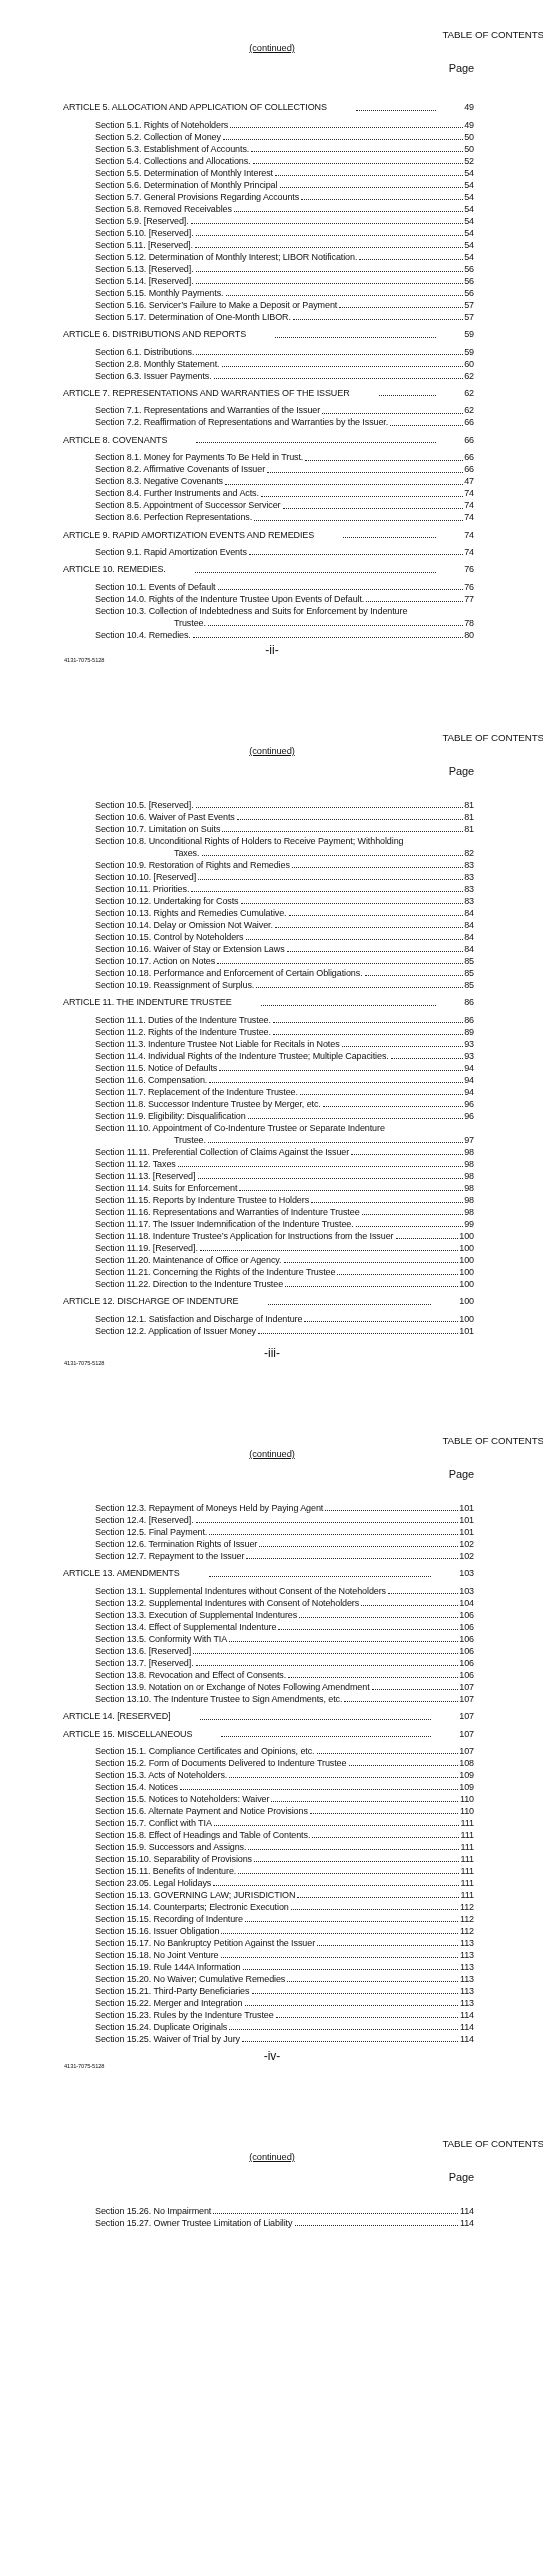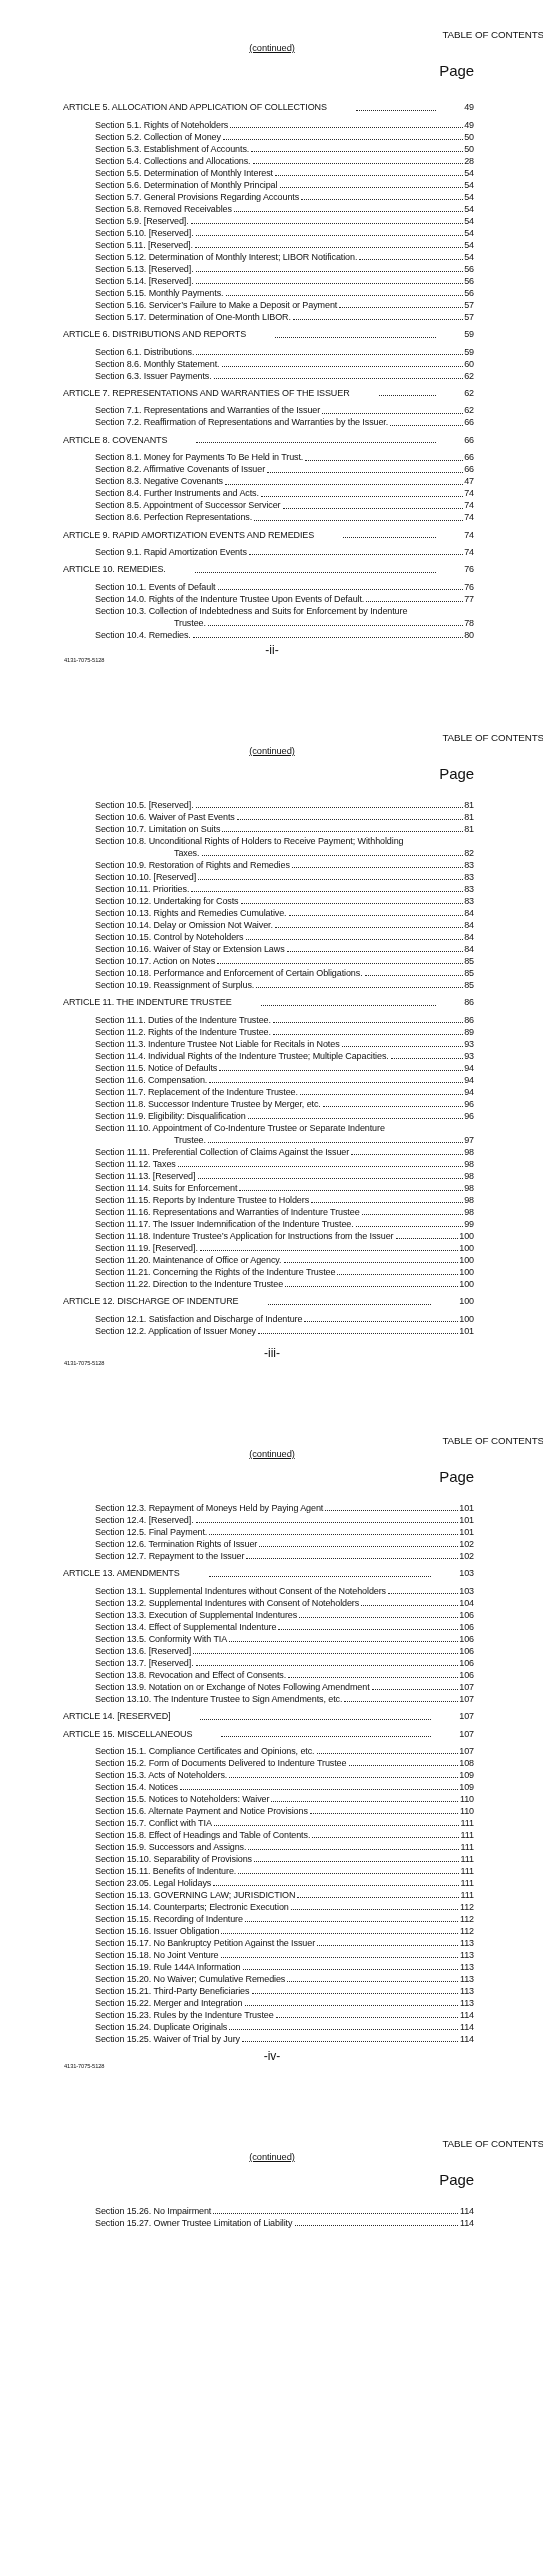--- a/index.html
+++ b/index.html
@@ -39,21 +39,21 @@
     width: 100%;
     text-align: center;
     font-size: 9.3px;
     letter-spacing: -0.1px;
     text-decoration: underline;
   }
   .page-col-label {
     position: absolute;
     top: 62px;
     right: 70px;
-    font-size: 15px;
+    font-size: 11px;
     letter-spacing: -0.1px;
   }
   .toc-body {
     position: absolute;
     top: 96px;
     left: 63px;
     right: 70px;
   }
   .row {
     display: flex;
@@ -135,21 +135,21 @@
         <div class="row section">
           <span class="indent"></span>
           <span class="t">Section 5.3. Establishment of Accounts.</span>
           <span class="dots"></span>
           <span class="pg">50</span>
         </div>
         <div class="row section">
           <span class="indent"></span>
           <span class="t">Section 5.4. Collections and Allocations.</span>
           <span class="dots"></span>
-          <span class="pg">28</span>
+          <span class="pg">52</span>
         </div>
         <div class="row section">
           <span class="indent"></span>
           <span class="t">Section 5.5. Determination of Monthly Interest</span>
           <span class="dots"></span>
           <span class="pg">54</span>
         </div>
         <div class="row section">
           <span class="indent"></span>
           <span class="t">Section 5.6. Determination of Monthly Principal</span>
@@ -228,21 +228,21 @@
           <span class="pg">59</span>
         </div>
         <div class="row section">
           <span class="indent"></span>
           <span class="t">Section 6.1. Distributions.</span>
           <span class="dots"></span>
           <span class="pg">59</span>
         </div>
         <div class="row section">
           <span class="indent"></span>
-          <span class="t">Section 8.6. Monthly Statement.</span>
+          <span class="t">Section 2.8. Monthly Statement.</span>
           <span class="dots"></span>
           <span class="pg">60</span>
         </div>
         <div class="row section">
           <span class="indent"></span>
           <span class="t">Section 6.3. Issuer Payments.</span>
           <span class="dots"></span>
           <span class="pg">62</span>
         </div>
         <div class="row article">

